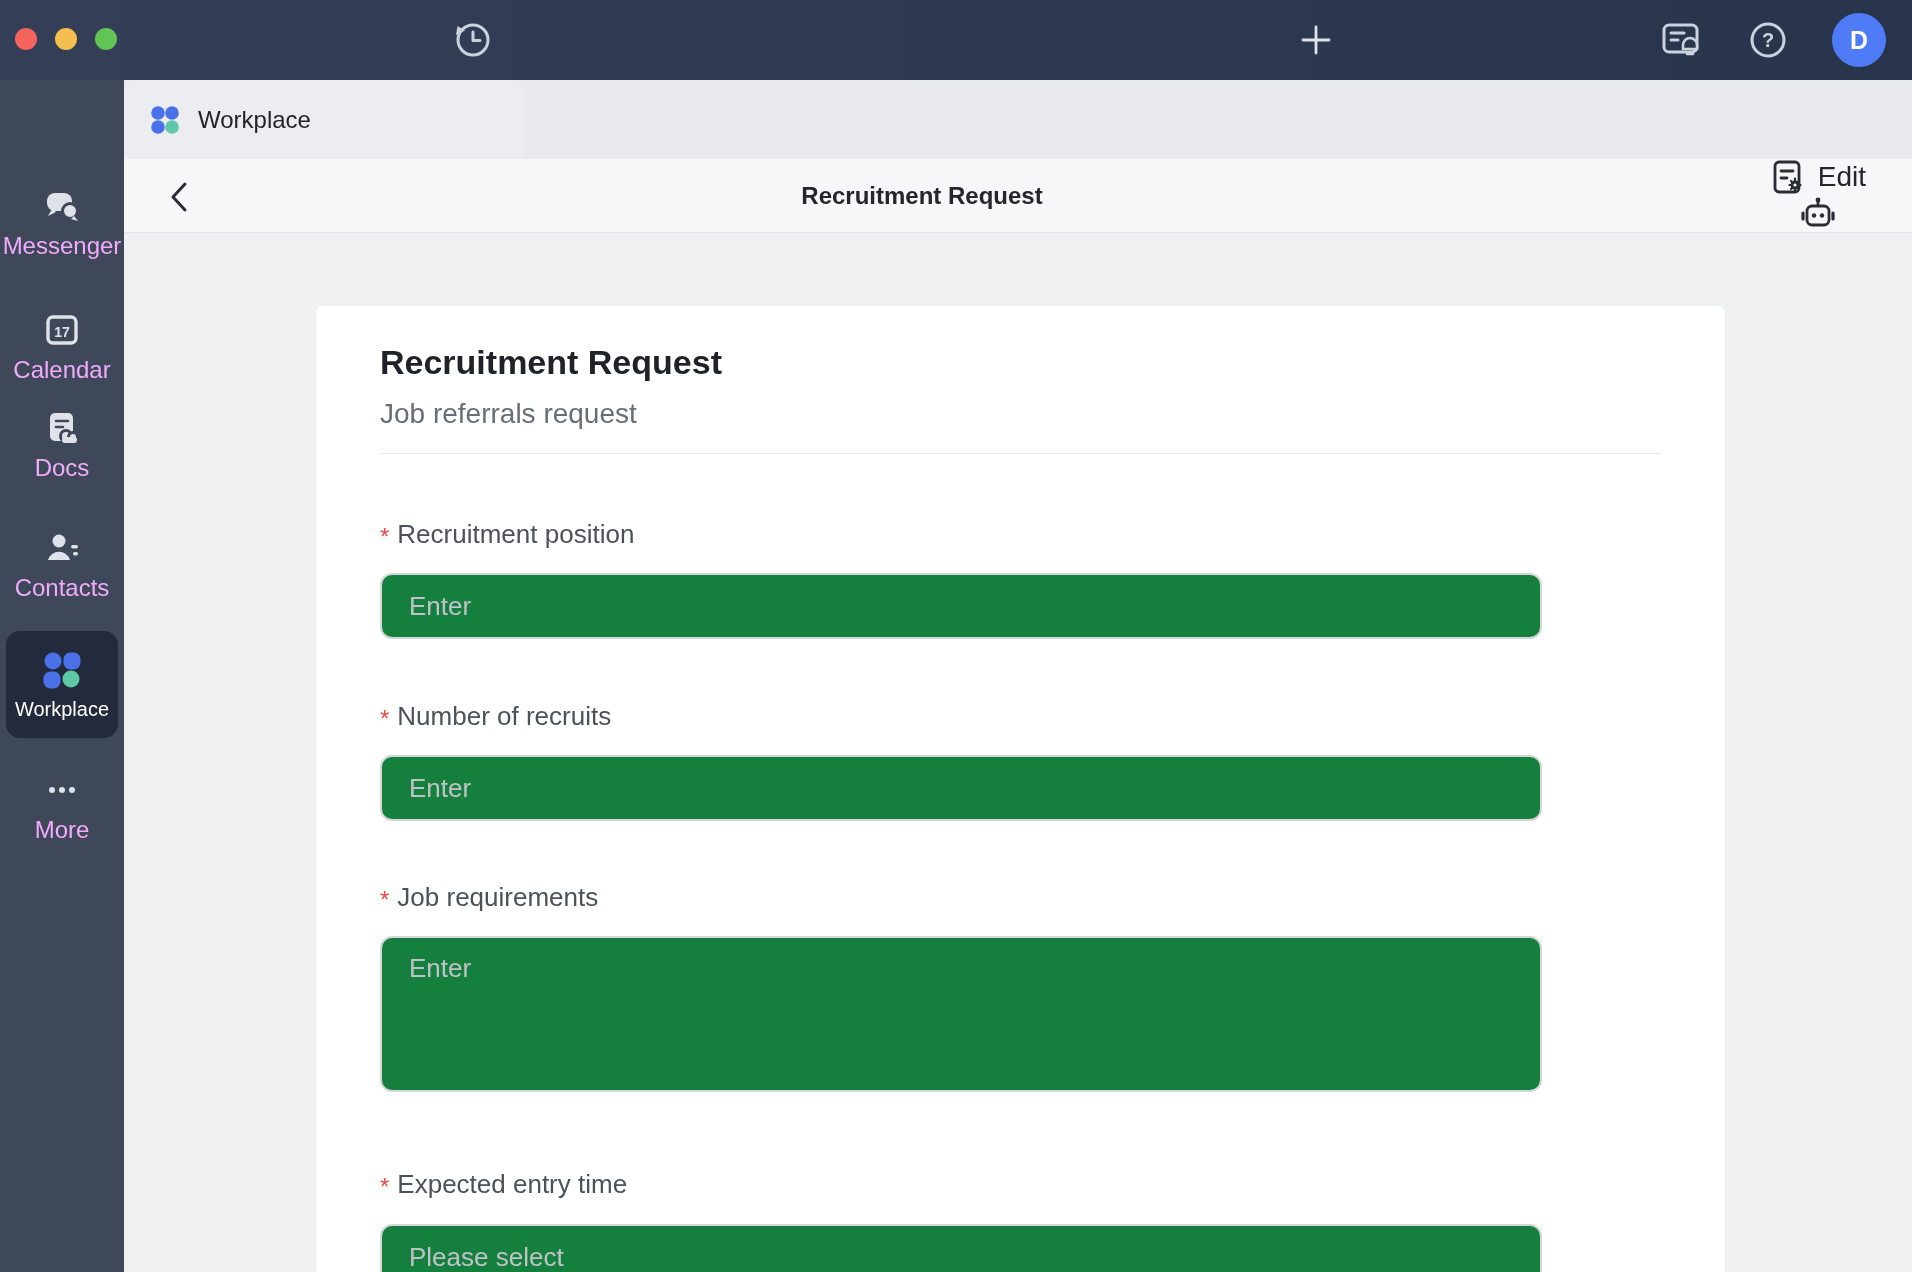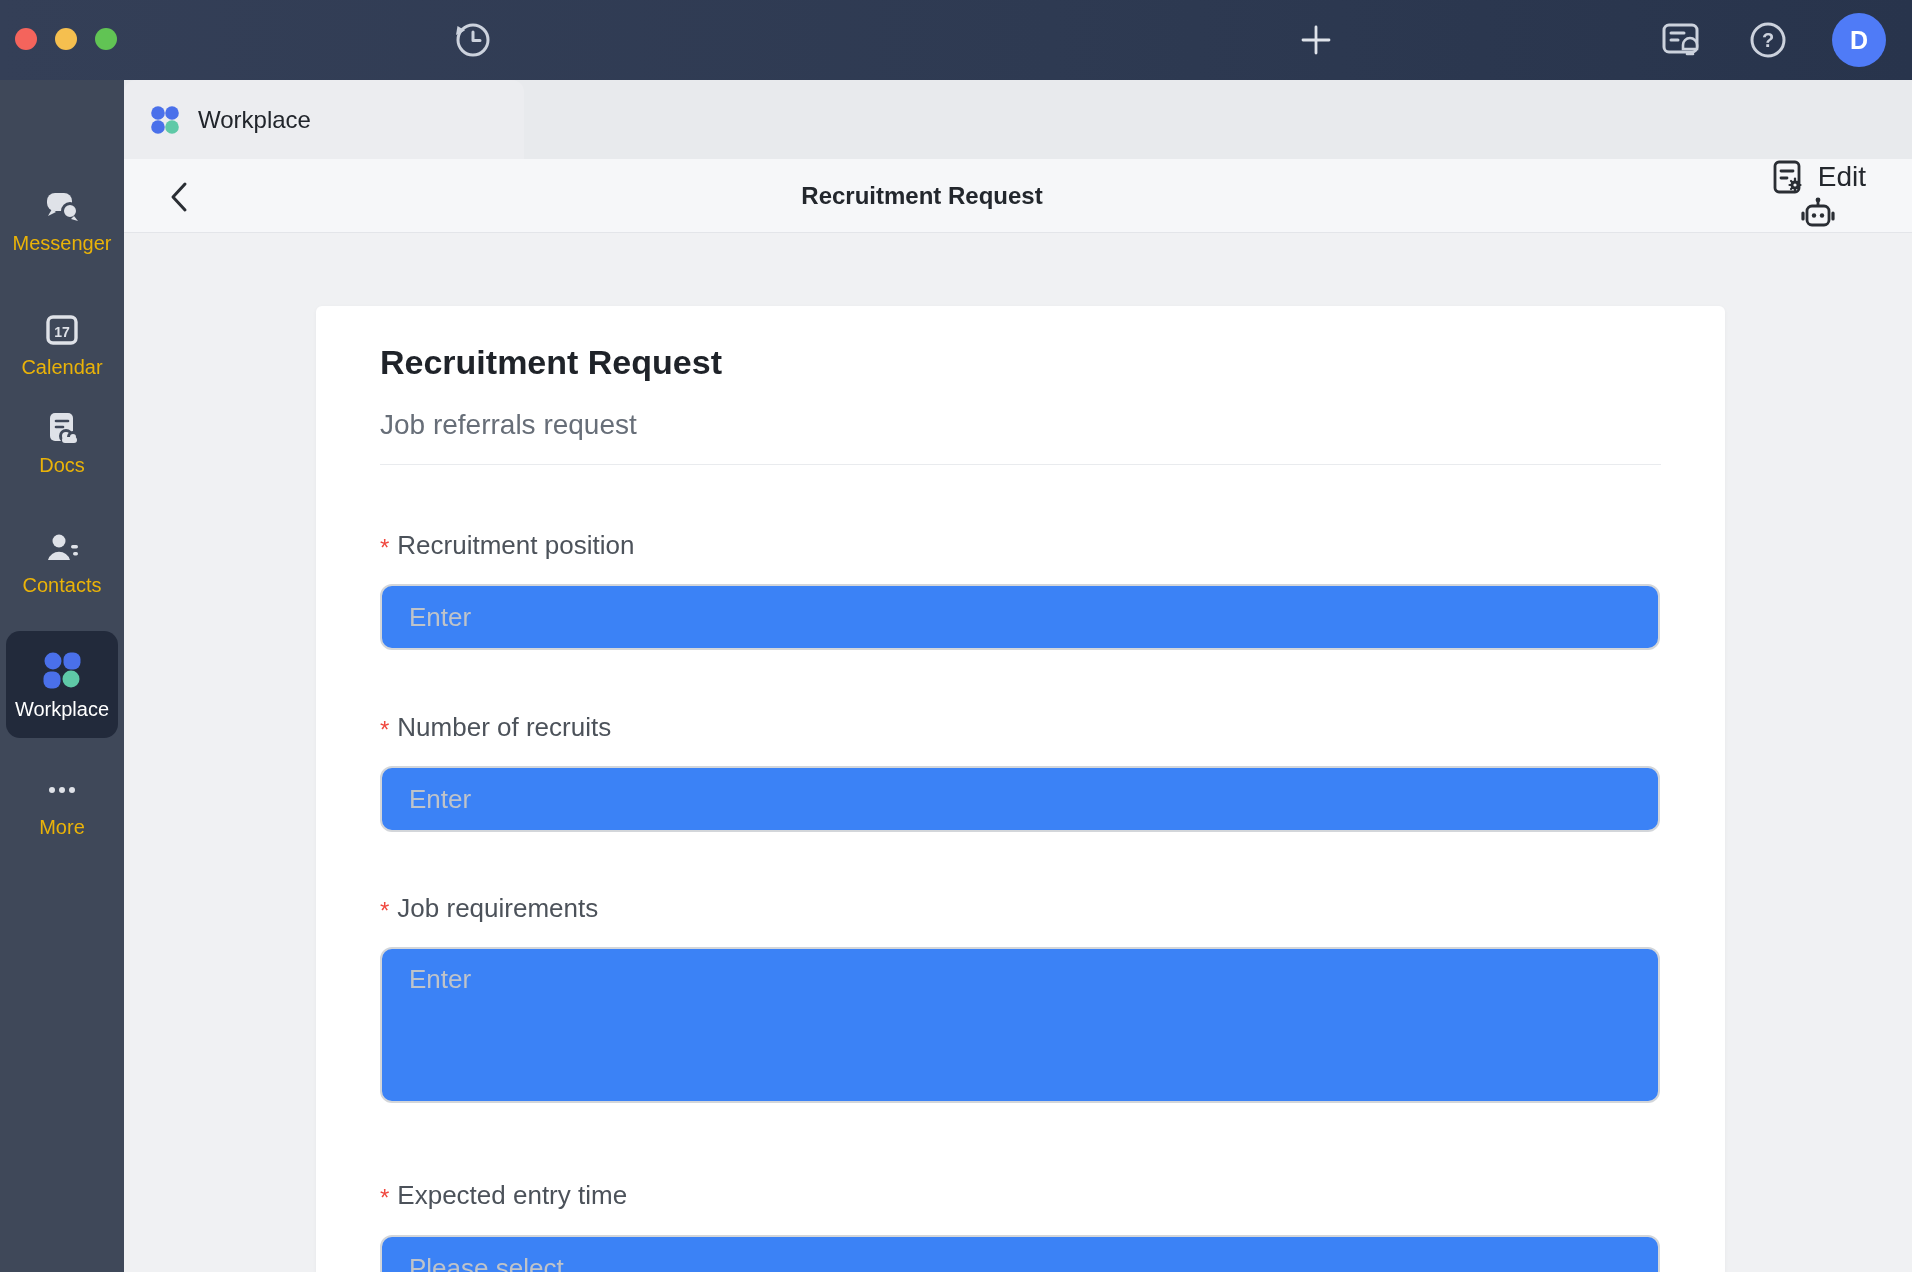--- a/index.html
+++ b/index.html
@@ -20,21 +20,21 @@
   .searchbar span { color:#eef0f5; font-size:25px; }
   .plus-btn { position:absolute; left:1292px; top:16px; width:48px; height:48px; }
   .tb-right { position:absolute; right:26px; top:0; height:80px; display:flex; align-items:center; gap:42px; }
   .avatar { width:54px; height:54px; border-radius:50%; background:#4f7bf7; color:#fff;
     font-size:25px; font-weight:600; display:flex; align-items:center; justify-content:center; cursor:pointer; }
 
   
   .sidebar { position:absolute; left:0; top:80px; width:124px; height:1192px; background:#3f4859; }
   .side-item { position:absolute; left:0; width:124px; display:flex; flex-direction:column;
     align-items:center; gap:8px; cursor:pointer; }
-  .side-item .lbl { font-size:20px; color:#eab308; }
+  .side-item .lbl { font-size:24px; color:#f0abfc; }
   .side-tile { position:absolute; left:6px; top:551px; width:112px; height:107px; background:#222a3b;
     border-radius:14px; display:flex; flex-direction:column; align-items:center; padding-top:20px; gap:9px; cursor:pointer; }
   .side-tile .lbl { font-size:20px; color:#ffffff; }
 
   
   .tabstrip { position:absolute; left:124px; top:80px; width:1788px; height:79px; background:#e8eaed; }
   .tab { position:absolute; top:0; height:79px; display:flex; align-items:center;
     padding-left:26px; gap:18px; border-radius:12px 12px 0 0; cursor:pointer; }
   .tab .tab-label { font-size:24px; font-weight:500; color:#21252b; }
   .tab-workplace { left:0; width:400px; background:#ecedf0; }
@@ -54,27 +54,27 @@
   .edit-btn span { font-size:28px; color:#24282e; font-weight:500; }
   .vdiv { width:1px; height:32px; background:#d2d5da; margin:0 28px; }
   .hdr-icon { width:44px; height:44px; margin:0 10px; }
 
   
   .content { position:absolute; left:124px; top:233px; width:1788px; height:1039px; background:#f0f1f3; overflow:hidden; }
   .card { position:absolute; left:192px; top:73px; width:1409px; height:1240px; background:#ffffff;
     border-radius:6px 6px 0 0; box-shadow:0 1px 4px rgba(31,35,41,0.04); }
   .card-inner { padding:34px 64px 0 64px; }
   .form-title { font-size:34px; line-height:44px; font-weight:700; color:#1f2329; }
-  .form-subtitle { margin-top:23px; font-size:28px; line-height:36px; color:#676e78; }
+  .form-subtitle { margin-top:12px; font-size:28px; line-height:36px; color:#676e78; }
   .form-divider { margin-top:21px; border:none; border-top:1px solid #e9ebee; height:0; }
   .field-label { display:flex; align-items:flex-start; gap:8px; font-size:26px; line-height:34px; color:#4c525a; }
   .req { color:#f0483f; font-size:24px; padding-top:3px; }
   .fl-1 { margin-top:63px; } .fl-2 { margin-top:60px; } .fl-3 { margin-top:59px; } .fl-4 { margin-top:75px; }
-  .f-input, .f-textarea { display:block; width:1280px; border:2px solid #d3d6da; border-radius:12px;
-    background:#3b82f6; font-family:inherit; font-size:26px; color:#1f2329; outline:none; margin-top:19px; }
+  .f-input, .f-textarea { display:block; width:1162px; border:2px solid #d3d6da; border-radius:12px;
+    background:#15803d; font-family:inherit; font-size:26px; color:#1f2329; outline:none; margin-top:19px; }
   .f-input { height:66px; padding:0 27px; }
   .f-textarea { height:156px; padding:15px 27px; resize:none; }
   .f-select { margin-top:20px; cursor:pointer; }
   ::placeholder { color:#bfc3c9; opacity:1; }
 </style>
 </head>
 <body>
 
 <div class="screen">
 

